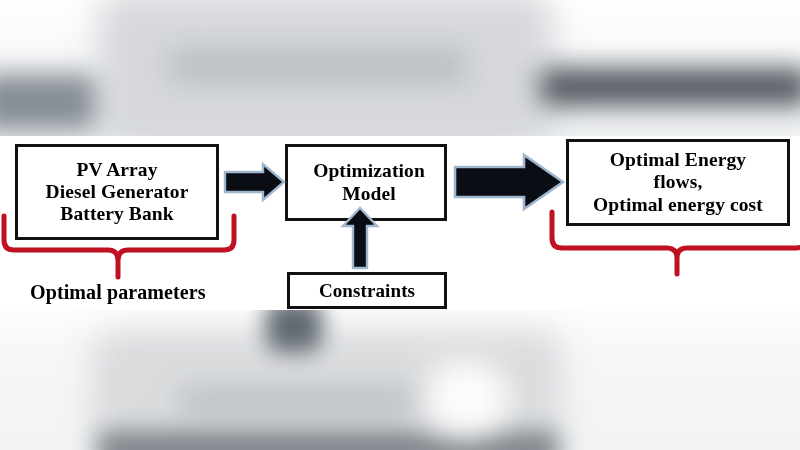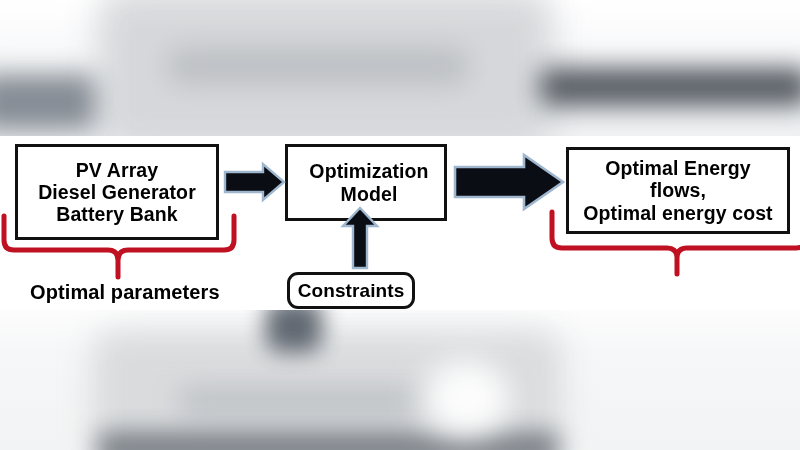--- a/index.html
+++ b/index.html
@@ -6,21 +6,21 @@
     margin: 0;
     padding: 0;
     background: #ffffff;
   }
   #stage {
     position: relative;
     width: 800px;
     height: 450px;
     overflow: hidden;
     background: #737373;
-    font-family: Liberation Sans, sans-serif;
+    font-family: Liberation Serif, serif;
   }
 
   
   .bg-layer {
     position: absolute;
     pointer-events: none;
   }
   #bg-top {
     left: 0; top: 0; width: 800px; height: 140px;
     background: linear-gradient(to bottom, #ffffff 0%, #fdfdfe 12%, #f7f8f9 40%, #eef0f2 100%);
@@ -111,21 +111,21 @@
     align-items: center;
     justify-content: center;
     text-align: center;
     color: #000000;
     font-weight: bold;
     line-height: 1.14;
     letter-spacing: 0.1px;
   }
   #box-inputs   { left: 15px;  top: 144px; width: 204px; height: 96px;  font-size: 19.5px; }
   #box-model    { left: 285px; top: 144px; width: 162px; height: 77px;  font-size: 19.5px; padding-left: 6px; }
-  #box-constr   { left: 287px; top: 272px; width: 128px; height: 37px;  font-size: 19px; border-radius: 11px;  }
+  #box-constr   { left: 287px; top: 272px; width: 160px; height: 37px;  font-size: 19px;  }
   #box-outputs  { left: 566px; top: 139px; width: 224px; height: 87px;  font-size: 19.5px; }
 
   
   #arrow-layer {
     position: absolute;
     left: 0; top: 0; width: 800px; height: 450px;
     pointer-events: none;
   }
 
   
@@ -162,21 +162,21 @@
 
   <div class="fbox" id="box-inputs" style="white-space: pre-line;">PV Array
 Diesel Generator
 Battery Bank</div>
 
   <div class="fbox" id="box-model" style="white-space: pre-line;">Optimization
 Model</div>
 
   <div class="fbox" id="box-constr" style="white-space: pre-line;">Constraints</div>
 
-  <div class="fbox" id="box-outputs" style="white-space: pre-line; margin-top: 8px;">Optimal Energy
+  <div class="fbox" id="box-outputs" style="white-space: pre-line;">Optimal Energy
 flows,
 Optimal energy cost</div>
 
   <svg id="arrow-layer" viewBox="0 0 800 450" width="800" height="450">
 
     <g>
       <polygon points="225,172 263,172 263,164 284,182 263,200 263,192 225,192" fill="#0b0d14" stroke="#9fb6cf" stroke-width="2.4" stroke-linejoin="miter"></polygon>
     </g>
 
     <g>

